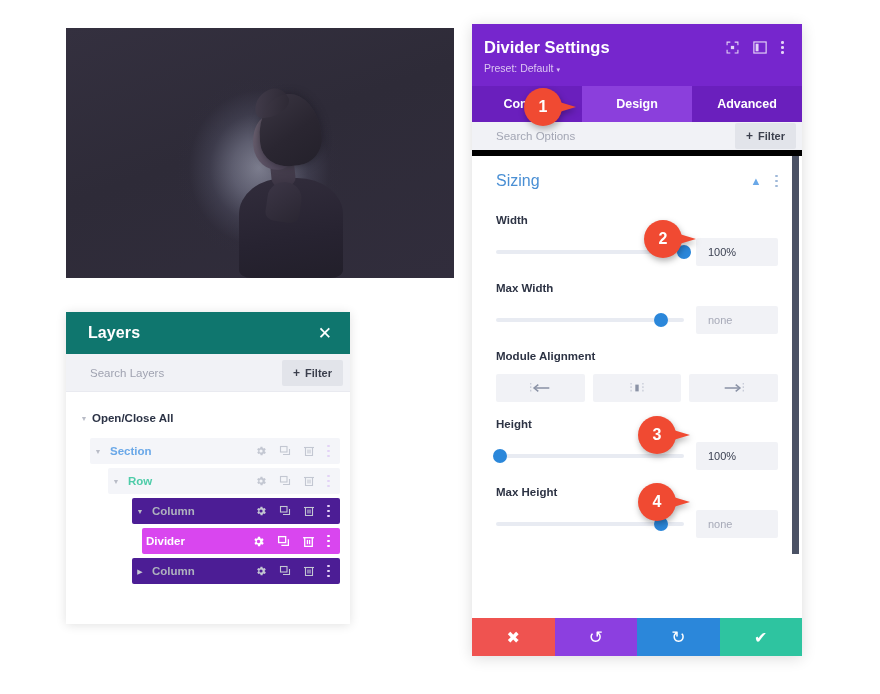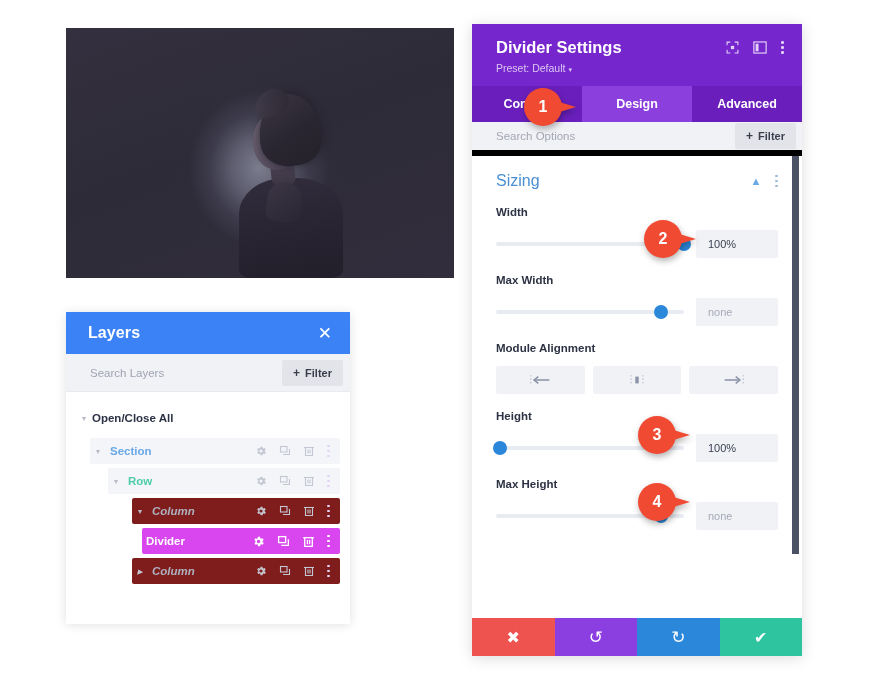--- a/index.html
+++ b/index.html
@@ -75,21 +75,21 @@
   }
 
   
   .layers {
     position: absolute; left: 66px; top: 312px;
     width: 284px; height: 312px;
     background: #ffffff;
     box-shadow: 0 1px 10px rgba(0,0,0,0.12);
   }
   .layers-head {
-    height: 42px; background: #3b82f6;
+    height: 42px; background: #0f766e;
     display: flex; align-items: center; justify-content: space-between;
     padding: 0 18px 0 22px;
   }
   .layers-title {
     color: #fff; font-size: 16px; font-weight: bold; letter-spacing: .1px;
   }
   .layers-close {
     color: #fff; font-size: 17px; line-height: 1; cursor: pointer;
     font-weight: 300;
   }
@@ -123,40 +123,40 @@
   .lrow-icons {
     display: flex; align-items: center; gap: 12px;
     padding-right: 10px; color: #c3c7d2;
   }
   .lrow-icons svg { display:block; }
   .row-open-close { color:#2b3245; font-weight:bold; font-size:11.5px; }
   .row-section { background:#f4f5f9; }
   .row-section .lrow-label { color:#6aa8e8; font-weight:bold; padding-left:4px;}
   .row-row { background:#f4f5f9; }
   .row-row .lrow-label { color:#4ecca9; font-weight:bold; padding-left:4px;}
-  .row-column { background:#7f1d1d;font-style:italic; }
+  .row-column { background:#4c1d95; }
   .row-column .lrow-label { color:#aeb2be; font-weight:bold; padding-left:4px;}
   .row-divider { background:#d946ef; }
   .row-divider .lrow-label { color:#ffffff; font-weight:bold; padding-left:4px;}
   .row-divider .lrow-icons { color:#ffffff; }
   .ind-1 { margin-left: 14px; }
   .ind-2 { margin-left: 32px; }
   .ind-3 { margin-left: 56px; }
 
   
   .settings {
     position: absolute; left: 472px; top: 24px;
     width: 330px; height: 632px;
     background: #ffffff;
     box-shadow: 0 2px 14px rgba(0,0,0,0.14);
     display: flex; flex-direction: column;
     overflow: hidden;
   }
   .s-head {
-    background: #7626cd; padding: 14px 18px 12px 24px;
+    background: #7626cd; padding: 14px 18px 12px 12px;
     position: relative;
   }
   .s-head-top { display:flex; align-items:flex-start; justify-content:space-between;}
   .s-title { color:#fff; font-size:16.5px; font-weight:bold; }
   .s-preset { color:#dcc6f2; font-size:10.5px; margin-top:5px; }
   .s-preset .car { font-size:7px; }
   .s-head-icons { display:flex; align-items:center; gap:14px; padding-top:3px;}
   .s-head-icons .hi { color:#e3d3f6; cursor:pointer; line-height:0; }
   .kebab { display:flex; flex-direction:column; gap:2.5px; align-items:center; }
   .kebab i { width:2.6px; height:2.6px; background:#e3d3f6; border-radius:50%; display:block;}
@@ -170,21 +170,21 @@
   .s-search {
     height:34px; background:#f1f2f6; display:flex; align-items:center;
     justify-content:space-between; padding:0 6px 0 24px;
     border-bottom:6px solid #000000;
   }
   .s-search-ph { color:#a3a6b4; font-size:11.5px; }
   .s-body { flex:1 1 auto; background:#fff; position:relative; overflow:hidden; }
   .s-scroll { padding: 16px 24px 8px 24px; }
   .sec-head {
     display:flex; align-items:center; justify-content:space-between;
-    margin-bottom: 16px;
+    margin-bottom: 24px;
   }
   .sec-title { color:#4a8fd4; font-size:16px; }
   .sec-icons { display:flex; align-items:center; gap:14px; }
   .chev { color:#6aa8e8; font-size:11px; line-height:1; }
   .kebab-b i { width:2.6px; height:2.6px; background:#9fb8d8; border-radius:50%; display:block;}
   .field { margin-bottom: 16px; }
   .field-label {
     font-size:11.5px; font-weight:bold; color:#2d3344; margin-bottom:12px;
   }
   .ctl { display:flex; align-items:center; gap:0; }

